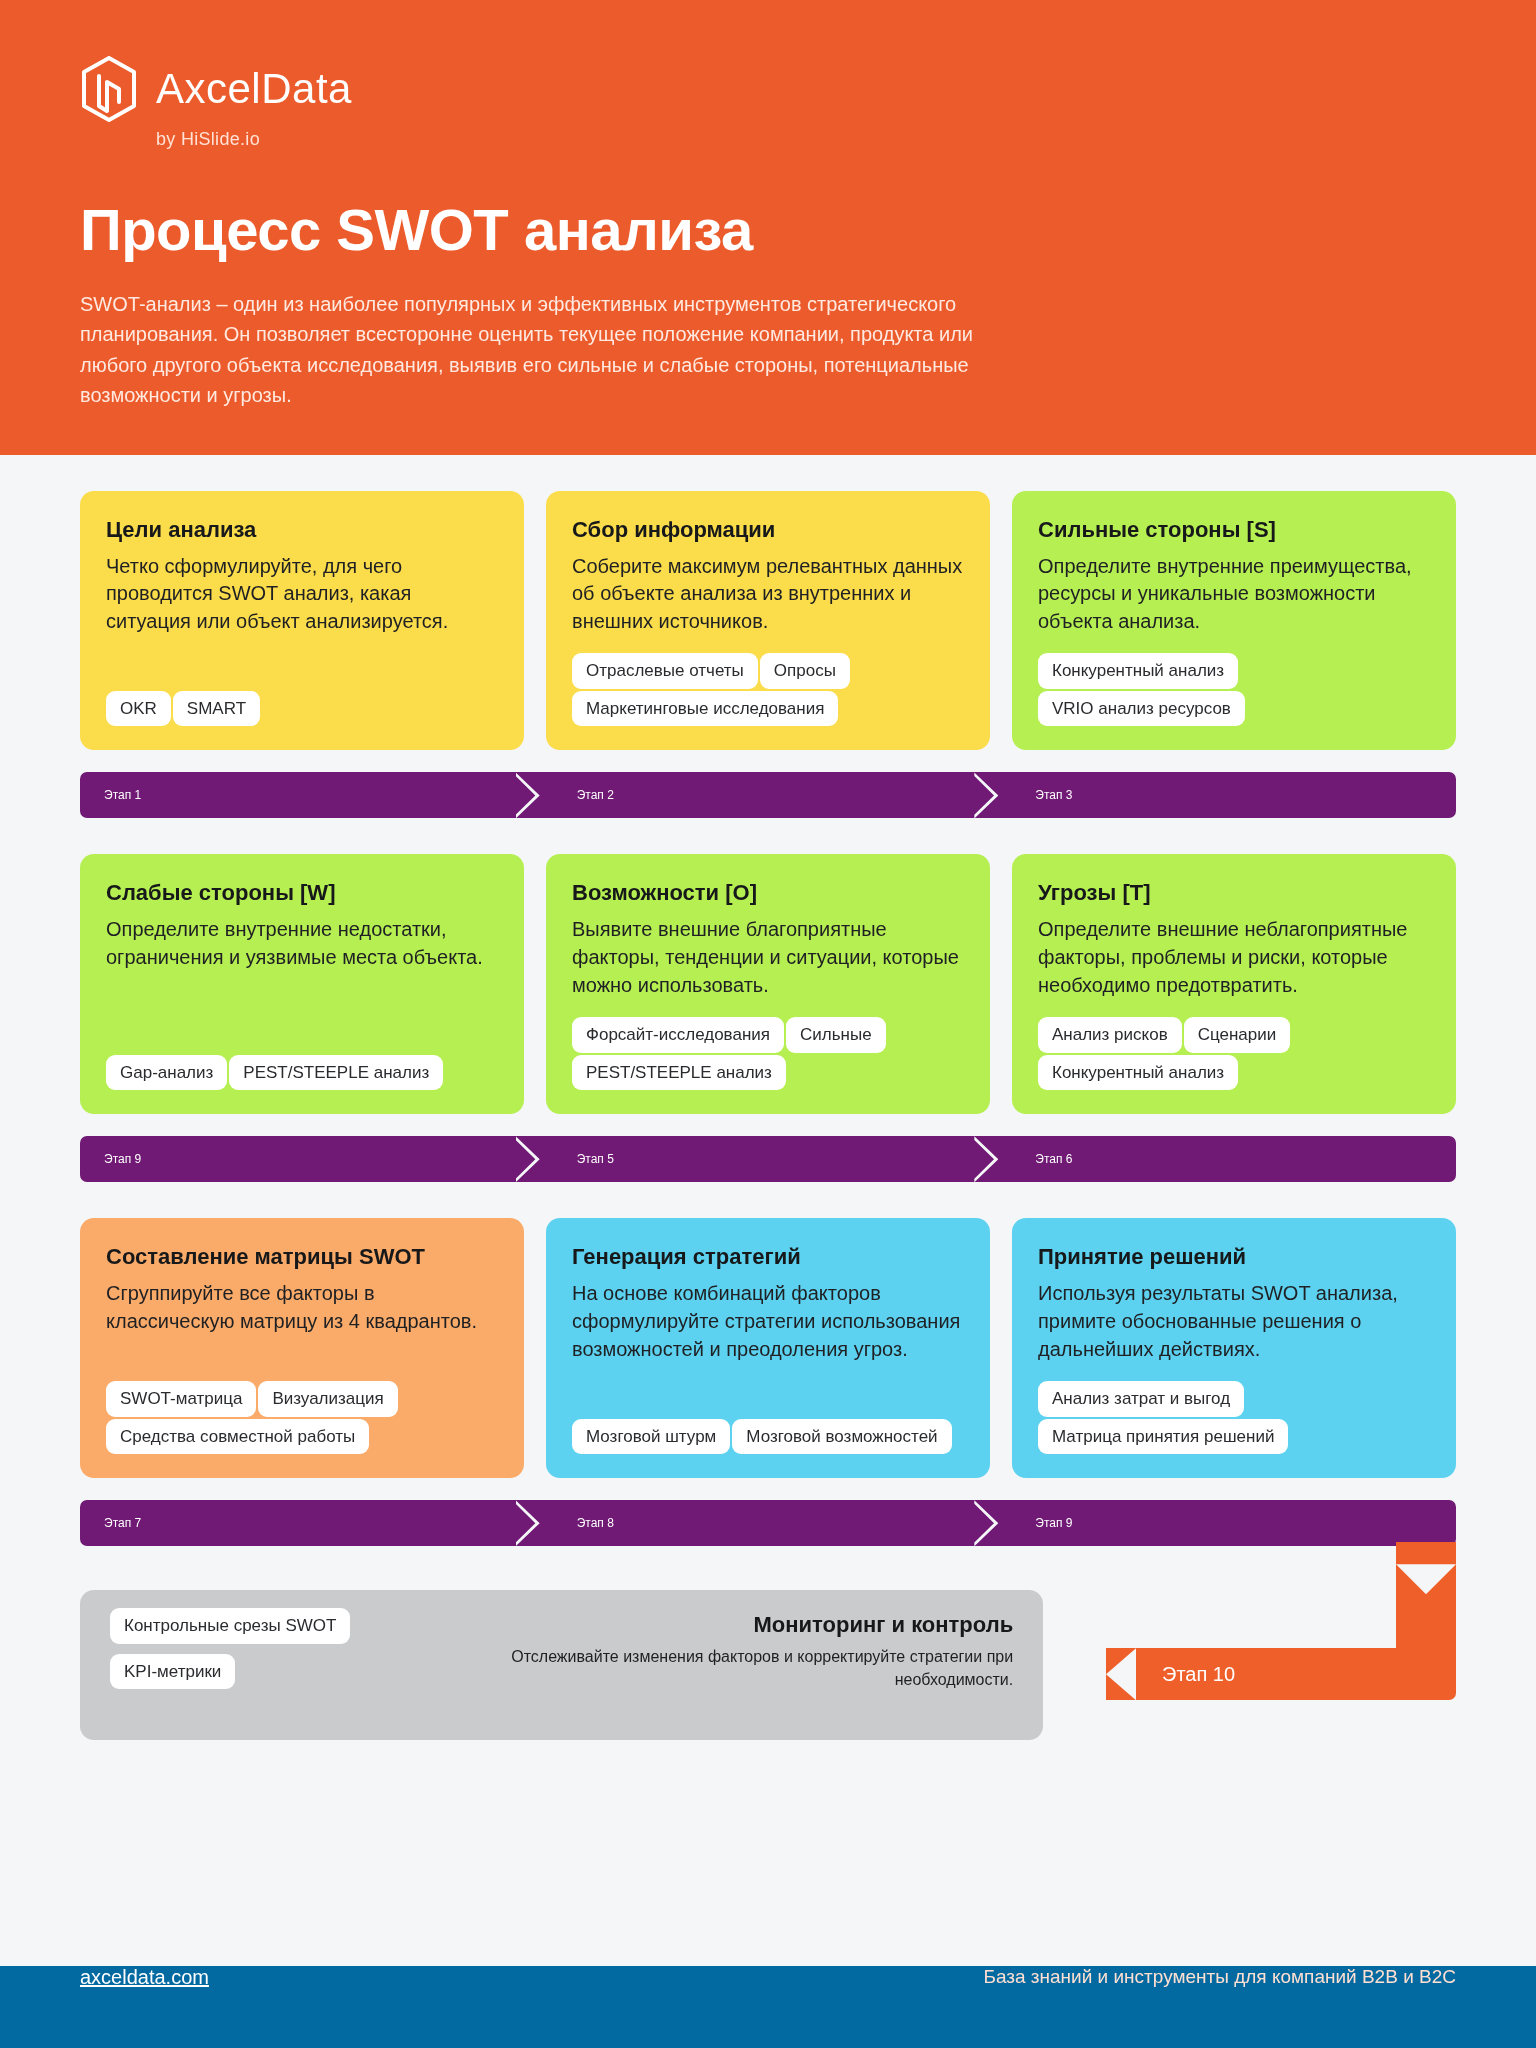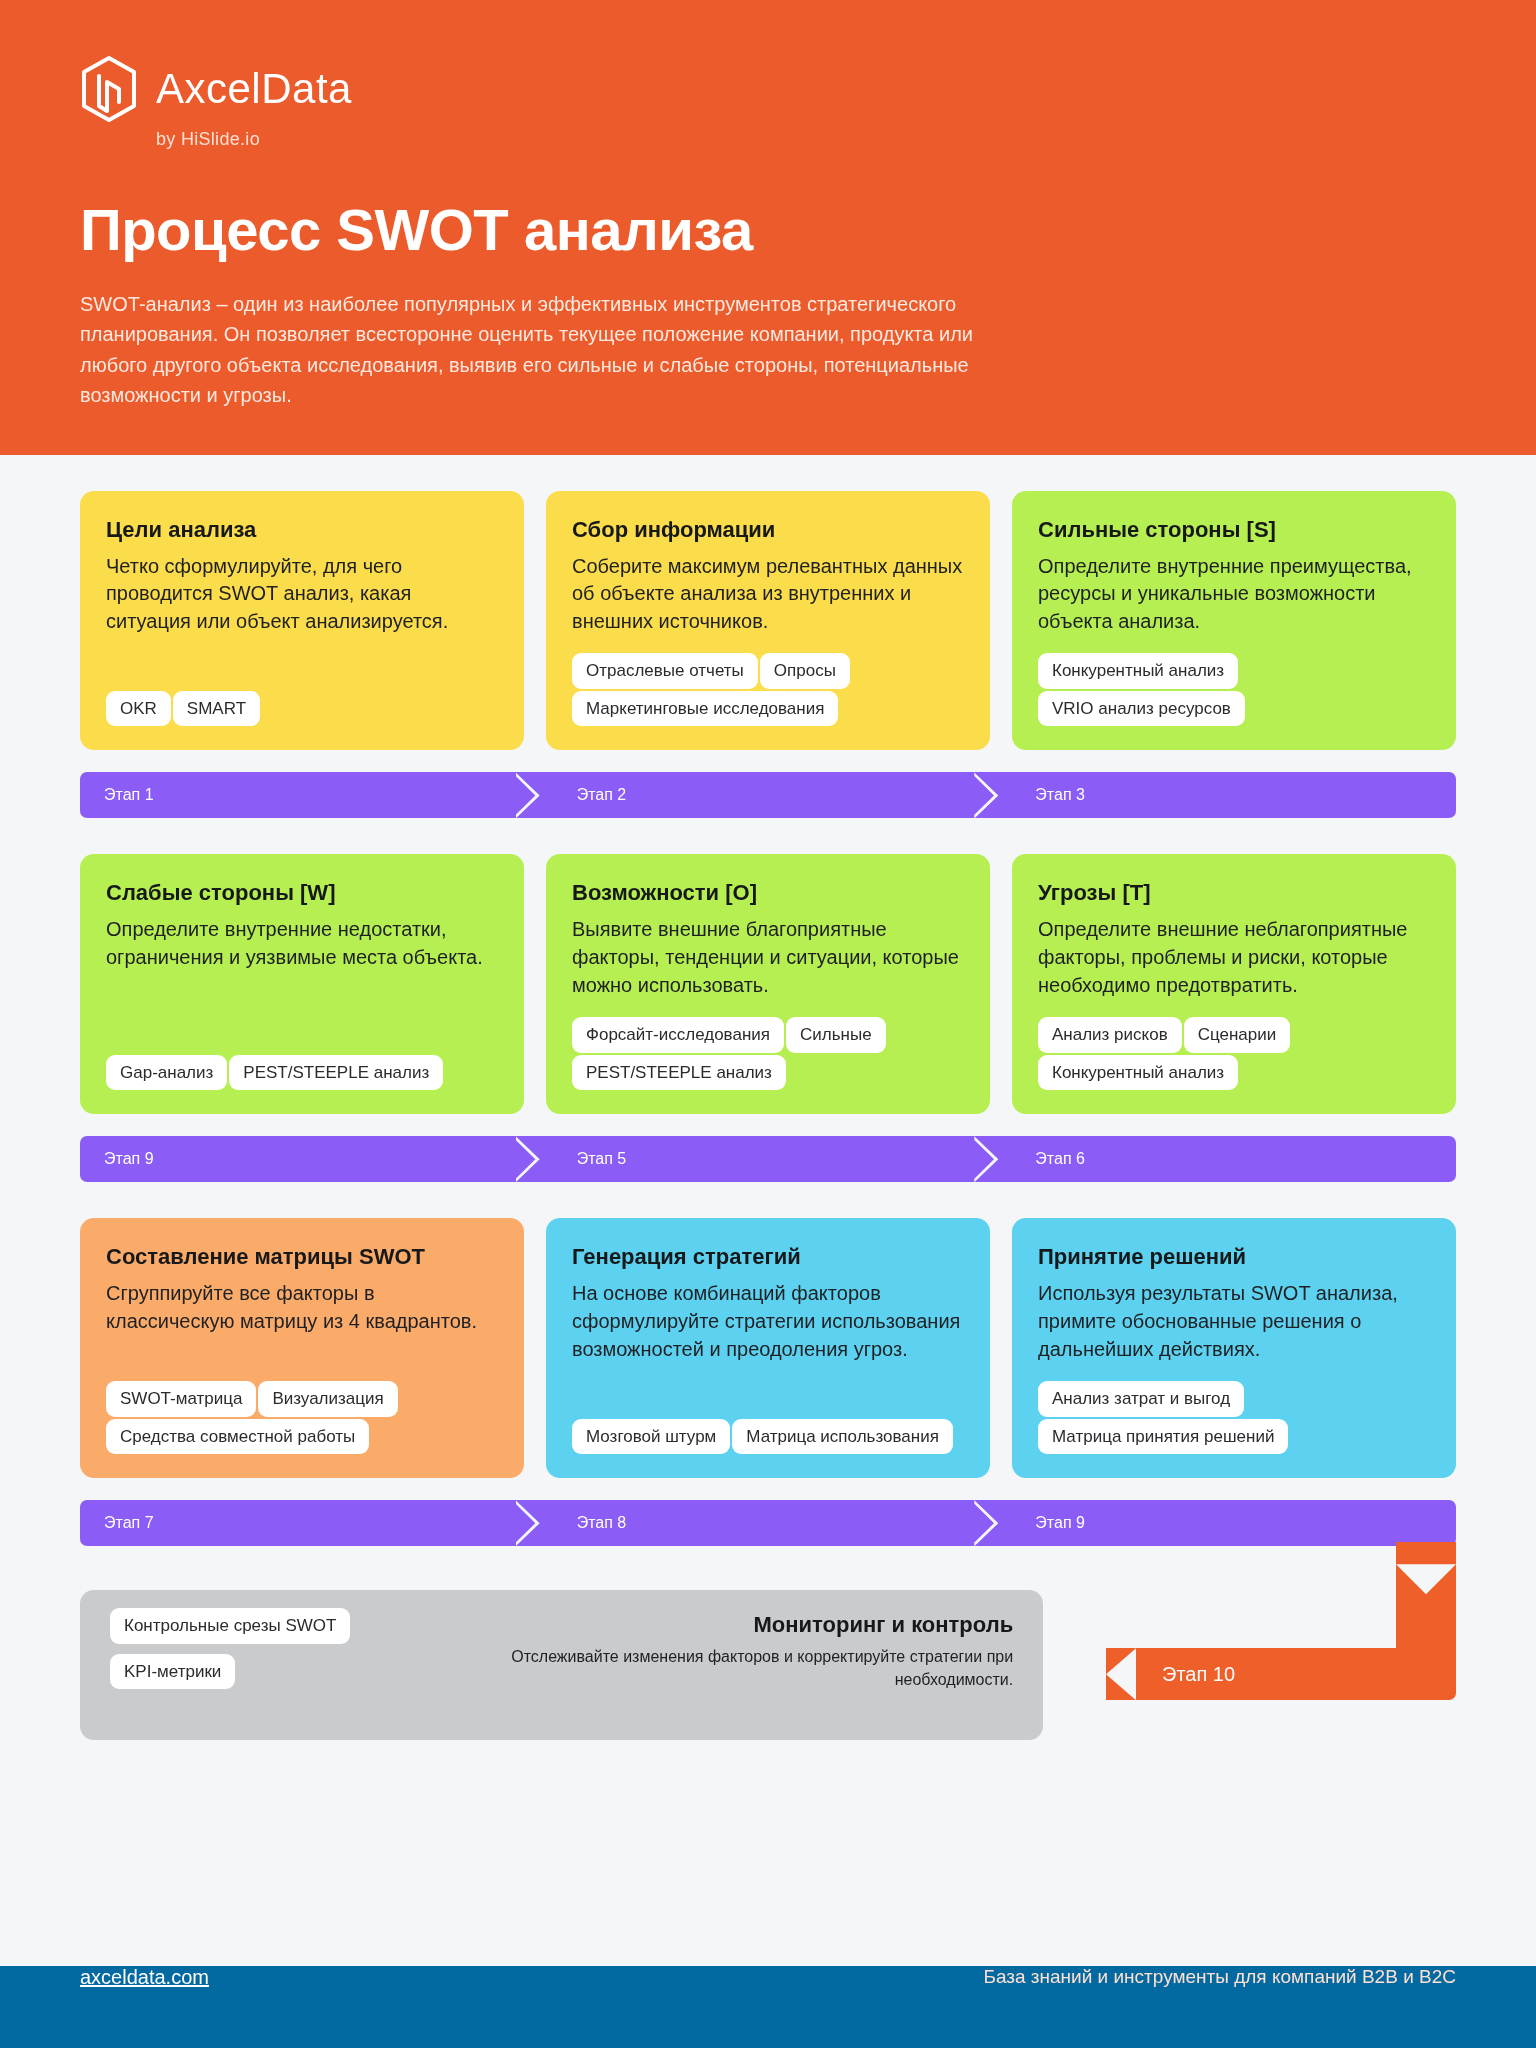--- a/index.html
+++ b/index.html
@@ -103,23 +103,23 @@
 
   
   .stages {
     display:grid;
     grid-template-columns:1fr 1fr 1fr;
     gap:0;
     margin-top:22px;
     height:46px;
   }
   .stage {
-    background:#8b5cf6;
+    background:#701a75;
     color:#ffffff;
-    font-size:16px;
+    font-size:12px;
     display:flex;
     align-items:center;
     padding-left:24px;
     position:relative;
   }
   .stage:first-child { border-radius:7px 0 0 7px; }
   .stage:last-child  { border-radius:0 7px 7px 0; }
   .stage:not(:last-child)::after {
     content:"";
     position:absolute;
@@ -322,21 +322,21 @@
             <span class="tag">SWOT-матрица</span>
             <span class="tag">Визуализация</span>
             <span class="tag">Средства совместной работы</span>
           </div>
         </div>
         <div class="card c-blue">
           <div class="card-title">Генерация стратегий</div>
           <div class="card-desc">На основе комбинаций факторов сформулируйте стратегии использования возможностей и преодоления угроз.</div>
           <div class="tags">
             <span class="tag">Мозговой штурм</span>
-            <span class="tag">Матрица использования</span>
+            <span class="tag">Мозговой возможностей</span>
           </div>
         </div>
         <div class="card c-blue">
           <div class="card-title">Принятие решений</div>
           <div class="card-desc">Используя результаты SWOT анализа, примите обоснованные решения о дальнейших действиях.</div>
           <div class="tags">
             <span class="tag">Анализ затрат и выгод</span>
             <span class="tag">Матрица принятия решений</span>
           </div>
         </div>

